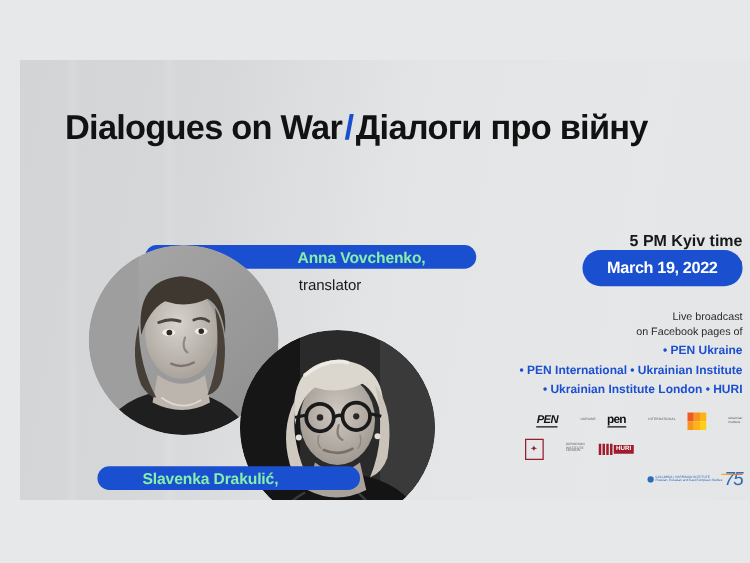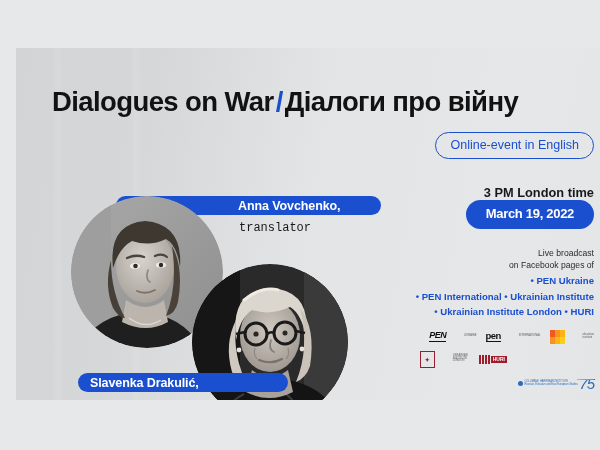--- a/index.html
+++ b/index.html
@@ -82,21 +82,21 @@
     height: 156px;
     z-index: 5;
   }
   .portrait svg { display: block; width: 100%; height: 100%; }
 
   
   .name-pill {
     position: absolute;
     background: #1a4fd0;
     border-radius: 20px;
-    color: #ffffff;
+    color: #86efac;
     font-size: 12.5px;
     font-weight: 700;
     letter-spacing: -0.1px;
     display: flex;
     align-items: center;
     box-sizing: border-box;
     white-space: nowrap;
   }
   #pill-anna {
     left: 100px;
@@ -104,32 +104,32 @@
     width: 265px;
     height: 19px;
     padding-left: 122px;
     z-index: 3;
   }
   #pill-slavenka {
     left: 62px;
     top: 325px;
     width: 210px;
     height: 19px;
-    padding-left: 12px;
+    padding-left: 36px;
     z-index: 6;
   }
   .role {
     position: absolute;
     font-size: 12px;
     font-weight: 400;
     color: #17181a;
     white-space: nowrap;
     z-index: 6;
   }
-  #role-anna { left: 223px; top: 173px; font-family: Liberation Mono, monospace; }
+  #role-anna { left: 223px; top: 173px; }
   #role-slavenka { left: 152px; top: 350px; }
 
   
   #right-col {
     position: absolute;
     right: 22px;
     top: 0;
     width: 230px;
     height: 352px;
     z-index: 7;
@@ -393,23 +393,23 @@
     </div>
     <div class="role" id="role-anna">translator</div>
 
     <div class="name-pill" id="pill-slavenka">
       <span>Slavenka Drakulić,</span>
     </div>
     <div class="role" id="role-slavenka">author</div>
 
     <div id="right-col">
 
-      <div id="online-badge">Online-event in English</div>
 
       <div id="times">
+        <div>5 PM Kyiv time</div>
         <div>3 PM London time</div>
       </div>
 
       <div id="date-badge">March 19, 2022</div>
 
       <div id="broadcast-head">
         <div>Live broadcast</div>
         <div>on Facebook pages of</div>
       </div>
 

